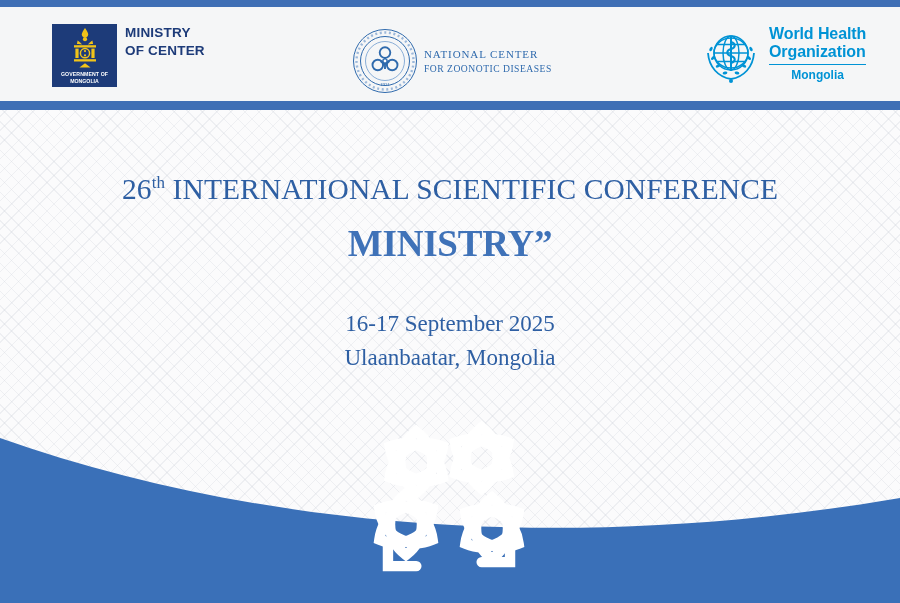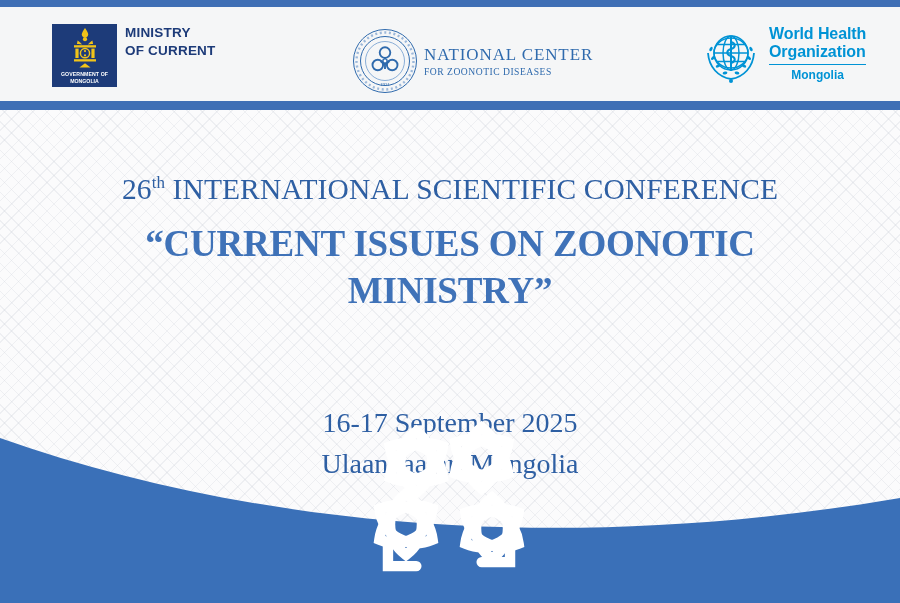--- a/index.html
+++ b/index.html
@@ -72,21 +72,21 @@
     position:absolute; left:352px; top:21px;
     display:flex; align-items:center;
   }
   .nczd-words {
     margin-left:6px;
     color:#2f6aad;
     line-height:1.15;
   }
   .nczd-l1 {
     font-family:"Liberation Serif", serif;
-    font-size:17px; letter-spacing:.9px;
+    font-size:11px; letter-spacing:.9px;
   }
   .nczd-l2 {
     font-family:Liberation Serif, serif;
     font-size:9.6px; letter-spacing:.5px;
     margin-top:2px;
   }
 
   .logo-who {
     position:absolute; left:700px; top:18px;
     display:flex; align-items:flex-start;
@@ -146,23 +146,23 @@
   .theme-line {
     margin-top:14px;
     color:#3f72b8;
     font-size:37px;
     font-weight:bold;
     line-height:1.28;
     letter-spacing:-.2px;
   }
 
   .date-block {
-    margin-top:88px;
+    margin-top:40px;
     color:#2e5fa3;
-    font-size:28px;
+    font-size:23px;
     line-height:1.46;
   }
 
   
   .wave-wrap {
     position:absolute; left:0; bottom:0;
     width:900px; height:175px;
   }
   .wave-wrap svg { display:block; width:900px; height:175px; }
 
@@ -203,21 +203,21 @@
             <rect x="9" y="32.2" width="22" height="2.3"></rect>
 
             <path d="M20 36.2 l5.6 4.4 H14.4 Z"></path>
           </g>
         </svg>
         <span class="gov-txt">GOVERNMENT OF</span>
         <span class="mng-txt">MONGOLIA</span>
       </div>
       <div class="moh-words">
         <div>MINISTRY</div>
-        <div>OF CURRENT</div>
+        <div>OF CENTER</div>
       </div>
     </div>
 
     <div class="logo-nczd">
       <svg width="66" height="66" viewBox="0 0 66 66" aria-hidden="true">
         <circle cx="33" cy="33" r="31.5" fill="none" stroke="#2f6aad" stroke-width="1"></circle>
         <circle cx="33" cy="33" r="28.5" fill="none" stroke="#9cb8da" stroke-width="2.4" stroke-dasharray="2 2.6"></circle>
         <circle cx="33" cy="33" r="24.5" fill="none" stroke="#2f6aad" stroke-width="1"></circle>
         <circle cx="33" cy="33" r="19.5" fill="none" stroke="#6d9bce" stroke-width=".8"></circle>
         <g fill="none" stroke="#2f6aad" stroke-width="1.9">
@@ -281,21 +281,20 @@
 
   <div class="body-area">
 
     <div class="title-block">
 
       <div class="conf-line">
         <span>26</span><span class="ord">th</span><span> INTERNATIONAL SCIENTIFIC CONFERENCE</span>
       </div>
 
       <div class="theme-line">
-        <div>“CURRENT ISSUES ON ZOONOTIC</div>
         <div>MINISTRY”</div>
       </div>
 
       <div class="date-block">
         <div>16-17 September 2025</div>
         <div>Ulaanbaatar, Mongolia</div>
       </div>
 
     </div>
 

